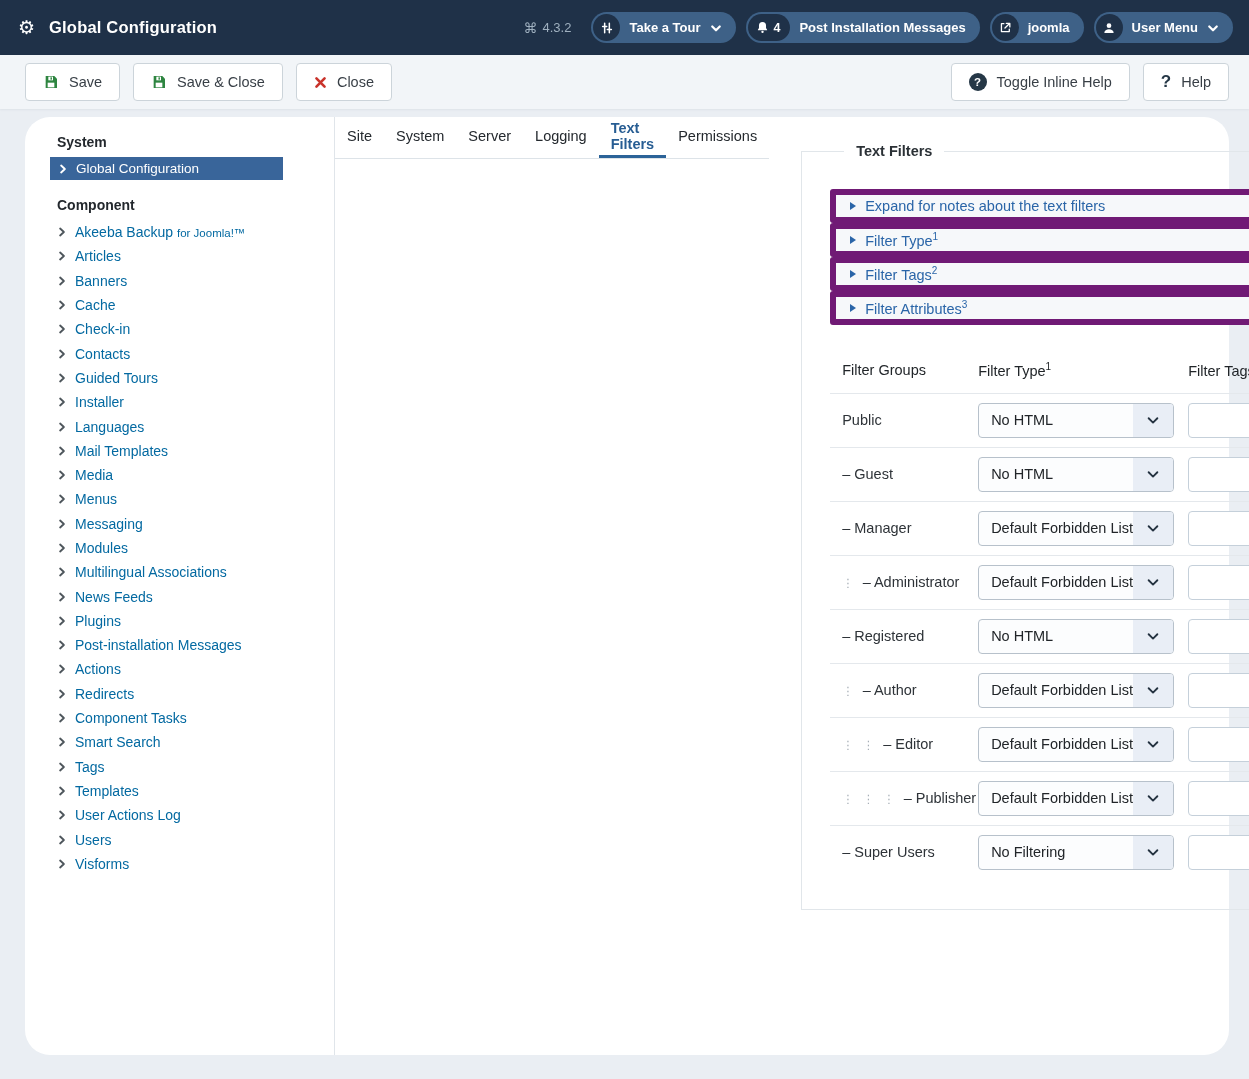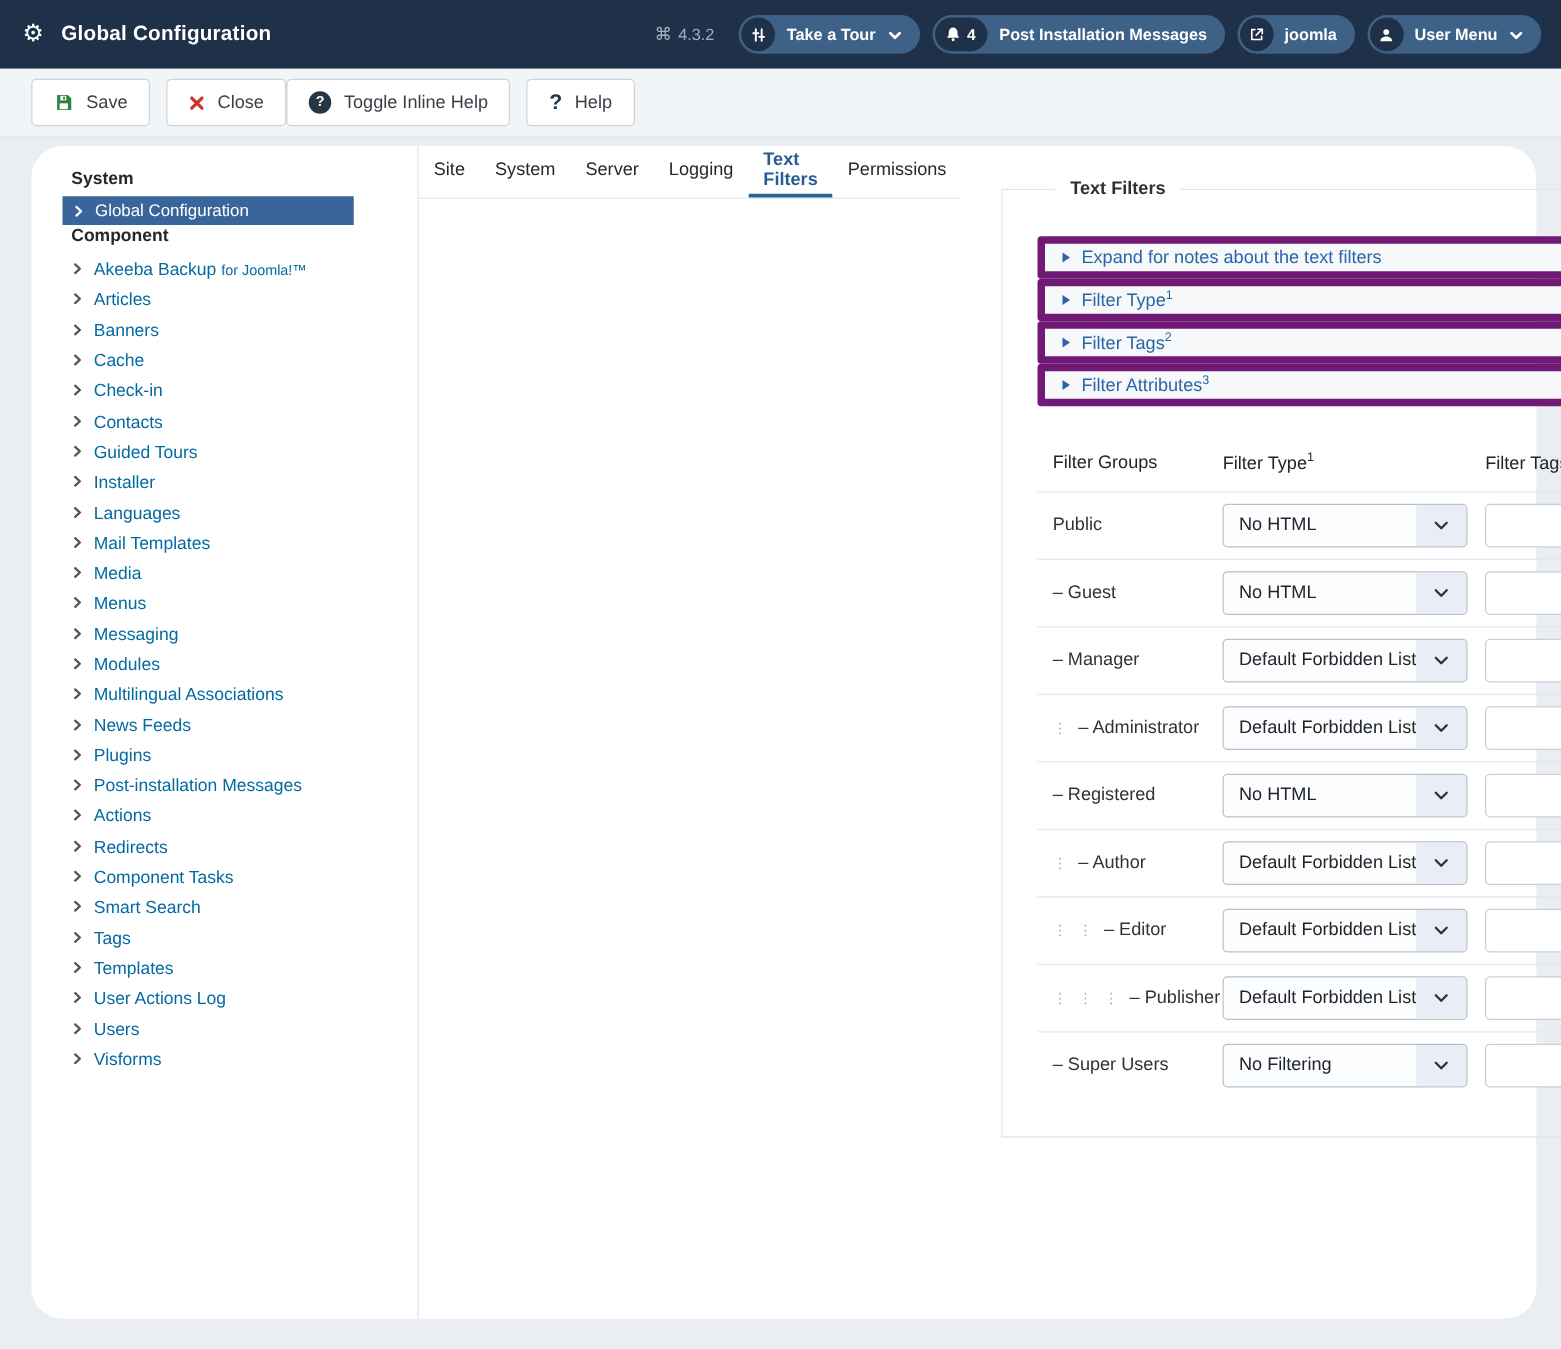--- a/index.html
+++ b/index.html
@@ -35,21 +35,21 @@
   .pill-capsule {
     height:27px; border-radius:14px; background:#1f3148;
     display:flex; align-items:center; justify-content:center; gap:5px;
     padding:0 10px 0 8px; flex:0 0 auto; color:#fff; font-size:12.5px;
   }
   .chev-down-sm { display:flex; align-items:center; }
 
   
   .toolbar {
     height:54px; background:#f2f5f8; display:flex; align-items:center;
-    padding:0 20px 0 25px;
+    justify-content:space-between; padding:0 20px 0 25px;
     box-shadow:0 1px 2px rgba(30,50,70,.06);
   }
   .tb-group { display:flex; gap:13px; }
   .tb-btn {
     display:inline-flex; align-items:center; gap:10px; height:38px;
     background:#fff; border:1px solid #ccd4da; border-radius:4px;
     padding:0 17px; font-size:14.5px; color:#383f46; cursor:pointer;
     font-family:inherit;
   }
   .floppy { display:flex; }
@@ -62,21 +62,21 @@
 
   
   .main-card {
     margin:8px 20px 24px 25px; background:#fff; display:flex;
     min-height:938px; align-items:stretch;border-radius:25px;
   }
 
   
   .sidebar { width:310px; flex:0 0 310px; border-right:1px solid #e0e5ea; padding-top:17px; }
   .sb-header { font-size:14px; font-weight:700; color:#23282d; margin:0 0 7px 32px; }
-  .sb-header.second { }
+  .sb-header.second { margin-top:17px; }
   .sb-active {
     margin-left:25px; width:233px; height:23px; background:#39659a; color:#fff;
     display:flex; align-items:center; gap:8px; padding-left:8px; font-size:13.5px;
     cursor:pointer;
   }
   .sb-list { display:flex; flex-direction:column; }
   .sb-item {
     display:flex; align-items:center; gap:8px; height:24.3px; padding-left:32px;
     color:#0369a1; font-size:14px; cursor:pointer;
   }
@@ -203,20 +203,31 @@
         <svg width="16" height="16" viewBox="0 0 24 24">
             <path fill="#2e8540" d="M4 3h13l4 4v14H4z"></path>
             <rect x="8" y="4" width="7" height="5.5" fill="#fff"></rect>
             <rect x="11.2" y="5" width="2.2" height="3.5" fill="#2e8540"></rect>
             <rect x="7" y="13" width="10" height="7" fill="#fff"></rect>
           </svg>
       </span>
       <span>Save</span>
     </button>
     <button class="tb-btn">
+      <span class="floppy">
+        <svg width="16" height="16" viewBox="0 0 24 24">
+            <path fill="#2e8540" d="M4 3h13l4 4v14H4z"></path>
+            <rect x="8" y="4" width="7" height="5.5" fill="#fff"></rect>
+            <rect x="11.2" y="5" width="2.2" height="3.5" fill="#2e8540"></rect>
+            <rect x="7" y="13" width="10" height="7" fill="#fff"></rect>
+          </svg>
+      </span>
+      <span>Save &amp; Close</span>
+    </button>
+    <button class="tb-btn">
       <span class="x-icon">
         <svg width="13" height="13" viewBox="0 0 16 16" stroke="#c9332b" stroke-width="3.2" stroke-linecap="round">
             <path d="M3 3l10 10M13 3L3 13"></path>
           </svg>
       </span>
       <span>Close</span>
     </button>
   </div>
   <div class="tb-group">
     <button class="tb-btn">

